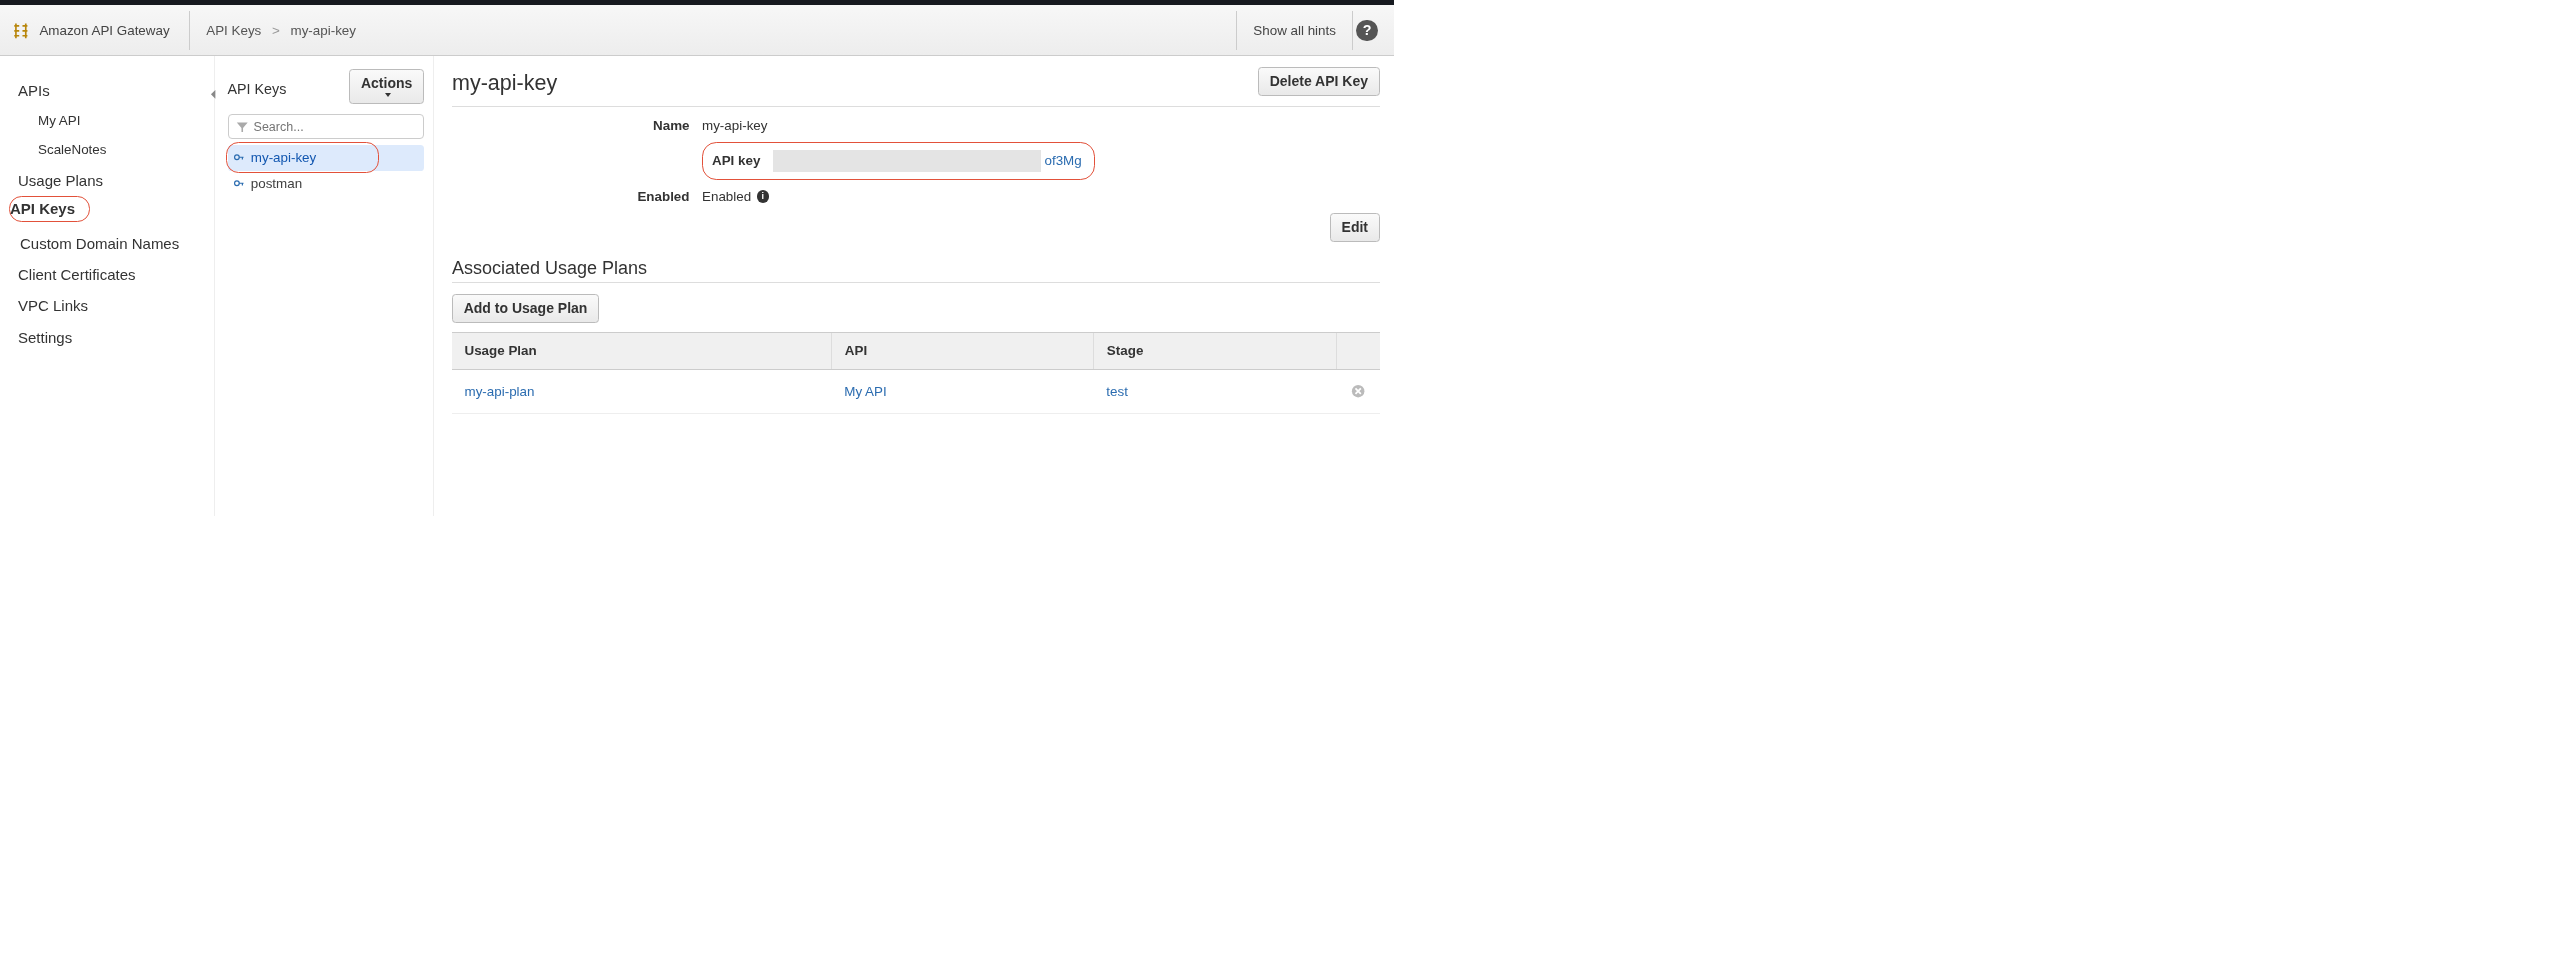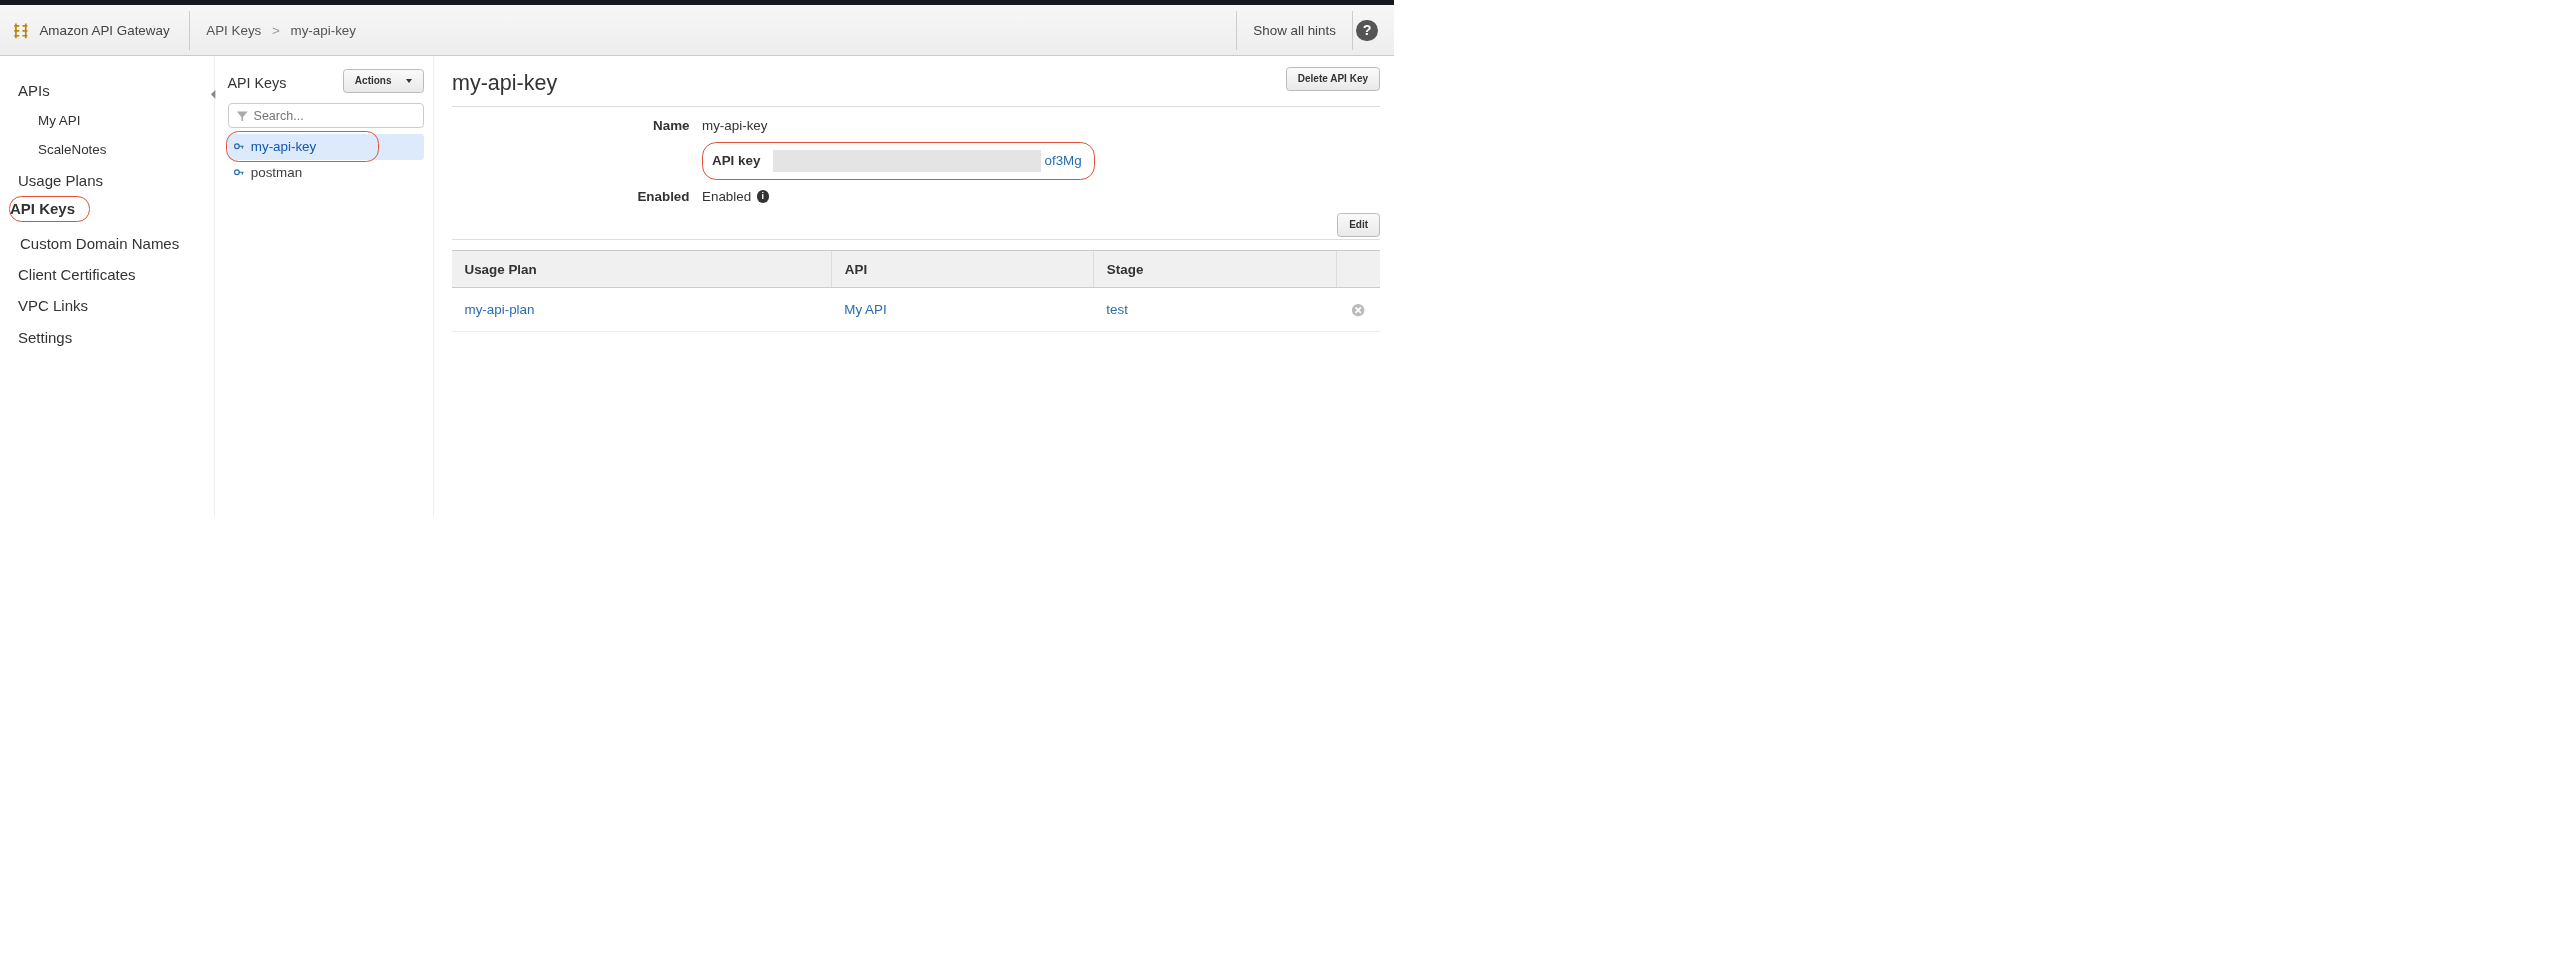--- a/index.html
+++ b/index.html
@@ -36,25 +36,25 @@
   .sidebar .nav-sub { padding-left:38px; font-size:13.4px; }
   .sidebar .nav-item.active { font-weight:bold; }
   .red-ring { border:1.8px solid #e2513a; border-radius:12.5px; display:inline-block; padding:3.6px 10.7px 3.6px 0; margin-left:9px; }
   .red-ring .inner { padding-left:9px; }
 
   
   .mid { width:219px; padding-top:10.7px; border-right:0.9px solid #eee; position:relative; }
   .mid-top { display:flex; align-items:center; padding:1.8px 9px 0 12.5px; gap:7.2px; }
   .mid-title { flex:1; font-size:14.3px; color:#333; padding-top:5.4px;}
   .btn {
-    display:inline-flex; align-items:center; gap:13px;
+    display:inline-flex; align-items:center; gap:2px;
     background:linear-gradient(#fafafa,#e9e9e9);
     border:0.9px solid #bbb; border-radius:3.6px;
-    padding:5.4px 10.7px; font-size:10px; font-weight:bold; color:#333;
-    cursor:pointer; white-space:nowrap;
+    padding:5.4px 10.7px; font-size:14px; font-weight:bold; color:#333;
+    cursor:pointer; white-space:nowrap;flex-direction:column;
   }
   .caret-down { width:0; height:0; border-left:3.6px solid transparent; border-right:3.6px solid transparent; border-top:4.5px solid #333; display:inline-block; margin-left:1.8px;}
   .collapse-handle { position:absolute; left:-7.2px; top:29px; width:10.7px; height:18px; display:flex; align-items:center; justify-content:center; cursor:pointer; color:#888;}
   .collapse-handle svg{display:block;}
   .search-wrap { margin:10.7px 9px 3.6px 12.5px; border:0.9px solid #ccc; border-radius:4px; display:flex; align-items:center; padding:4.5px 7.2px; gap:5.4px; color:#888;}
   .search-wrap input{ border:none; outline:none; font-size:12.5px; color:#333; flex:1; background:transparent;}
   .filter-icon{ width:12.5px; height:12.5px; display:inline-block;}
   .key-list { margin:5.4px 9px 0 12.5px; }
   .key-item { display:flex; align-items:center; gap:5.4px; padding:5.4px 5.4px; font-size:13.4px; color:#404040; cursor:pointer; border-radius:3.6px;}
   .key-item.selected { background:#ddeafc; color:#1257b0; position:relative; }
@@ -205,21 +205,25 @@
       <div class="value">
         <span>Enabled</span>
         <span class="info-icon">i</span>
       </div>
     </div>
 
     <div class="edit-row">
       <span class="btn">Edit</span>
     </div>
 
+    <div class="section-title">Associated Usage Plans</div>
     <div class="hr"></div>
+    <div style="margin:9px 0 5.4px 0;">
+      <span class="btn">Add to Usage Plan</span>
+    </div>
 
     <table class="table">
       <thead>
         <tr>
           <th>Usage Plan</th>
           <th>API</th>
           <th>Stage</th>
           <th style="width:36px;"></th>
         </tr>
       </thead>

